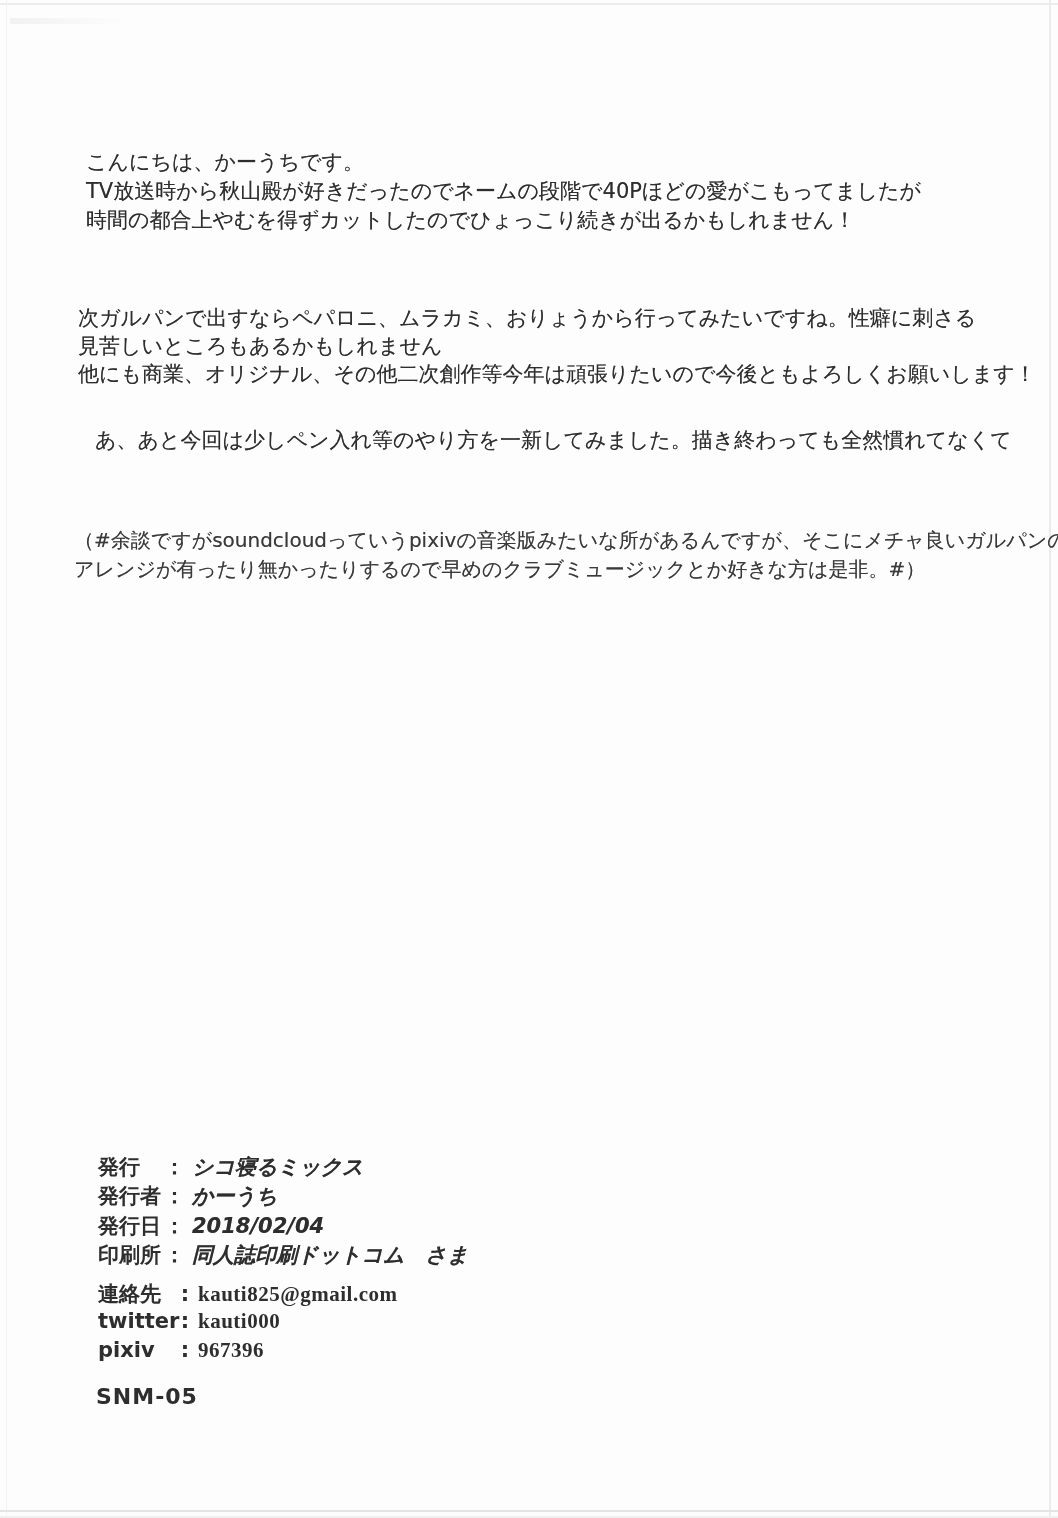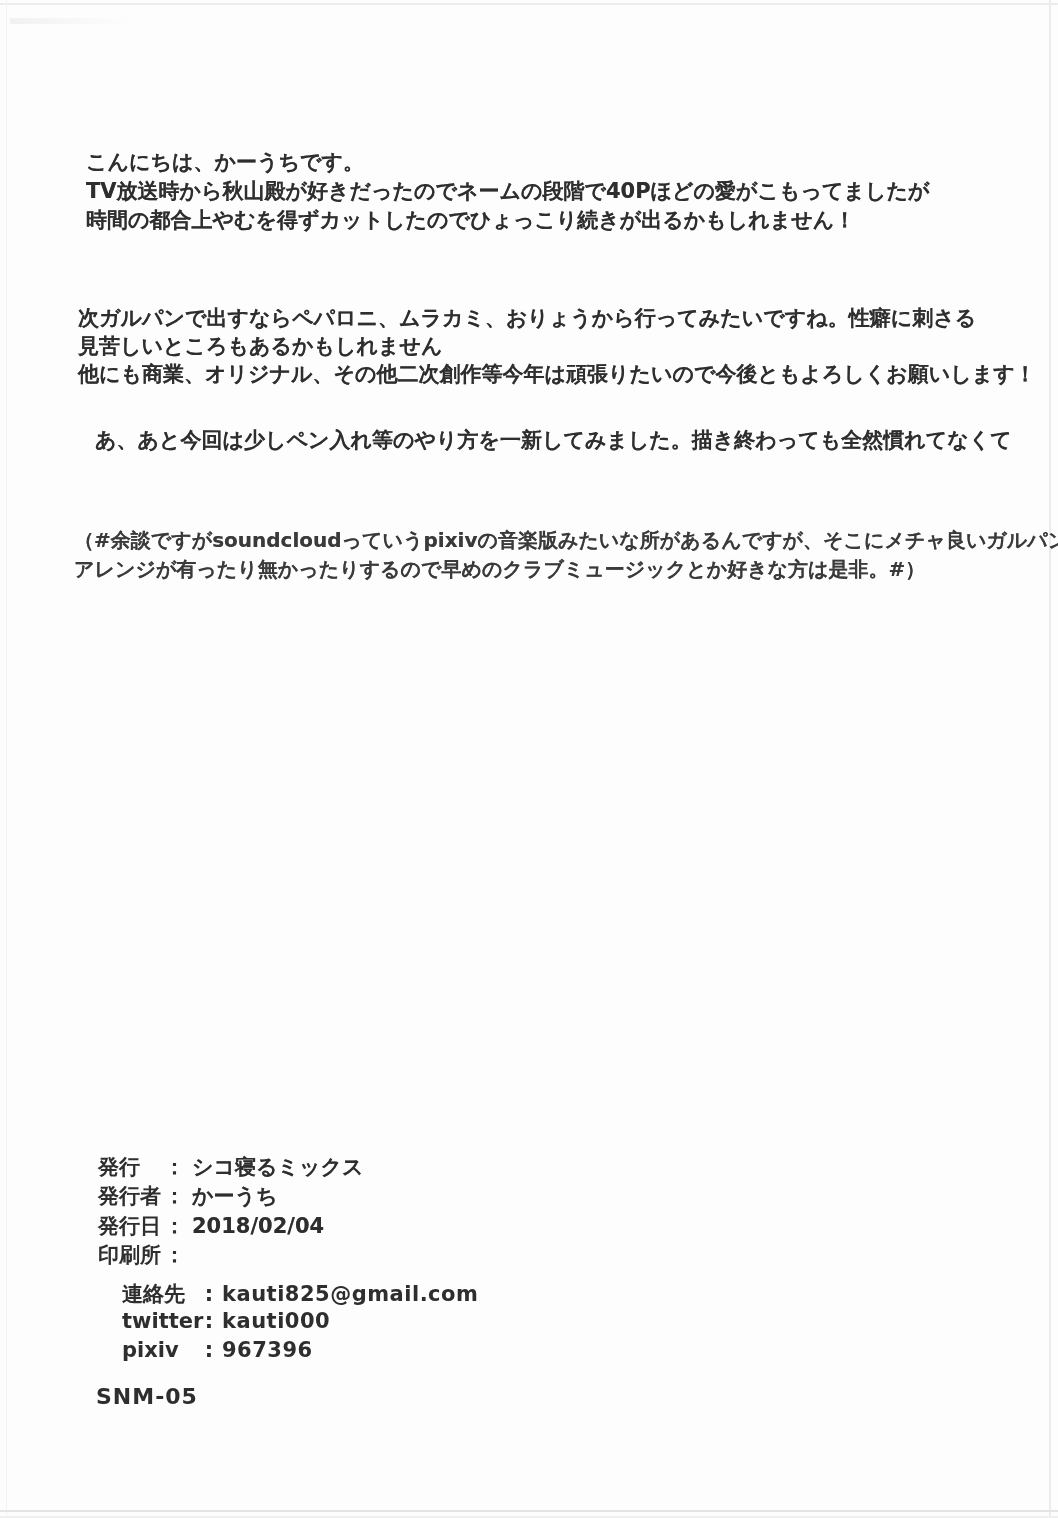--- a/index.html
+++ b/index.html
@@ -22,49 +22,49 @@
   .scan-edge.top    { top: 3px; left: 0; width: 100%; height: 2px; background: #ececec; }
   .scan-edge.bottom { bottom: 6px; left: 0; width: 100%; height: 2px; background: #e4e4e4; }
   .scan-edge.bottom2{ bottom: 0; left: 0; width: 100%; height: 2px; background: #f0f0f0; }
   .scan-edge.right  { top: 0; right: 7px; width: 2px; height: 100%; background: #ececec; }
   .scan-edge.left   { top: 0; left: 6px; width: 1px; height: 100%; background: #f3f3f3; }
   .scan-smudge {
     position: absolute; top: 18px; left: 10px; width: 120px; height: 6px;
     background: linear-gradient(90deg, #f1f1f1, transparent); pointer-events: none;
   }
 
-  .para { position: absolute; margin: 0; font-weight: 700; }
+  .para { position: absolute; margin: 0; font-weight: 400; }
   .para .ln { display: block; white-space: pre; text-shadow: 0 0 0.6px rgba(46,46,46,0.55); }
 
   .p1 { top: 148px; left: 86px;  font-size: 21px; }
   .p1 .ln { line-height: 29px; }
   .p2 { top: 304px; left: 78px;  font-size: 21px; }
   .p2 .ln { line-height: 28px; }
   .p3 { top: 426px; left: 95px;  font-size: 21px; }
   .p3 .ln { line-height: 29px; }
   .p4 { top: 526px; left: 74px;  font-size: 20px; color: #3a3a3a; }
   .p4 .ln { line-height: 29px; }
 
   .colophon {
     position: absolute; top: 1152px; left: 98px;
     font-size: 21px; font-weight: 700;
   }
   .colophon .row { display: flex; align-items: center; height: 29.5px; white-space: pre; }
   .colophon .label { display: inline-block; width: 66px; }
   .colophon .sep   { display: inline-block; width: 28px; }
-  .colophon .value { display: inline-block; text-shadow: 0 0 0.6px rgba(46,46,46,0.5); }
+  .colophon .value { display: inline-block; text-shadow: 0 0 0.6px rgba(46,46,46,0.5); font-style: italic; }
 
   .contact {
     position: absolute; top: 1280px; left: 98px;
-    font-size: 21px; font-weight: 600; margin-left: 24px;
+    font-size: 21px; font-weight: 600;
   }
   .contact .row { display: flex; align-items: baseline; height: 29px; white-space: pre; }
   .contact .label { display: inline-block; width: 74px; }
   .contact .sep   { display: inline-block; width: 26px; text-align: center; }
-  .contact .value { display: inline-block; letter-spacing: 0.5px; }
+  .contact .value { display: inline-block; letter-spacing: 0.5px; font-family: Liberation Serif, serif; }
 
   .circle-code {
     position: absolute; top: 1384px; left: 96px;
     font-size: 22px; font-weight: 600; letter-spacing: 1px;
   }
 </style>
 </head>
 <body>
 
 <div class="page">
@@ -109,20 +109,21 @@
       <span class="value">かーうち</span>
     </div>
     <div class="row">
       <span class="label">発行日</span>
       <span class="sep">：</span>
       <span class="value">2018/02/04</span>
     </div>
     <div class="row">
       <span class="label">印刷所</span>
       <span class="sep">：</span>
+      <span class="value">同人誌印刷ドットコム　さま</span>
     </div>
   </div>
 
   <div class="contact">
     <div class="row">
       <span class="label">連絡先</span>
       <span class="sep">:</span>
       <span class="value">kauti825@gmail.com</span>
     </div>
     <div class="row">

